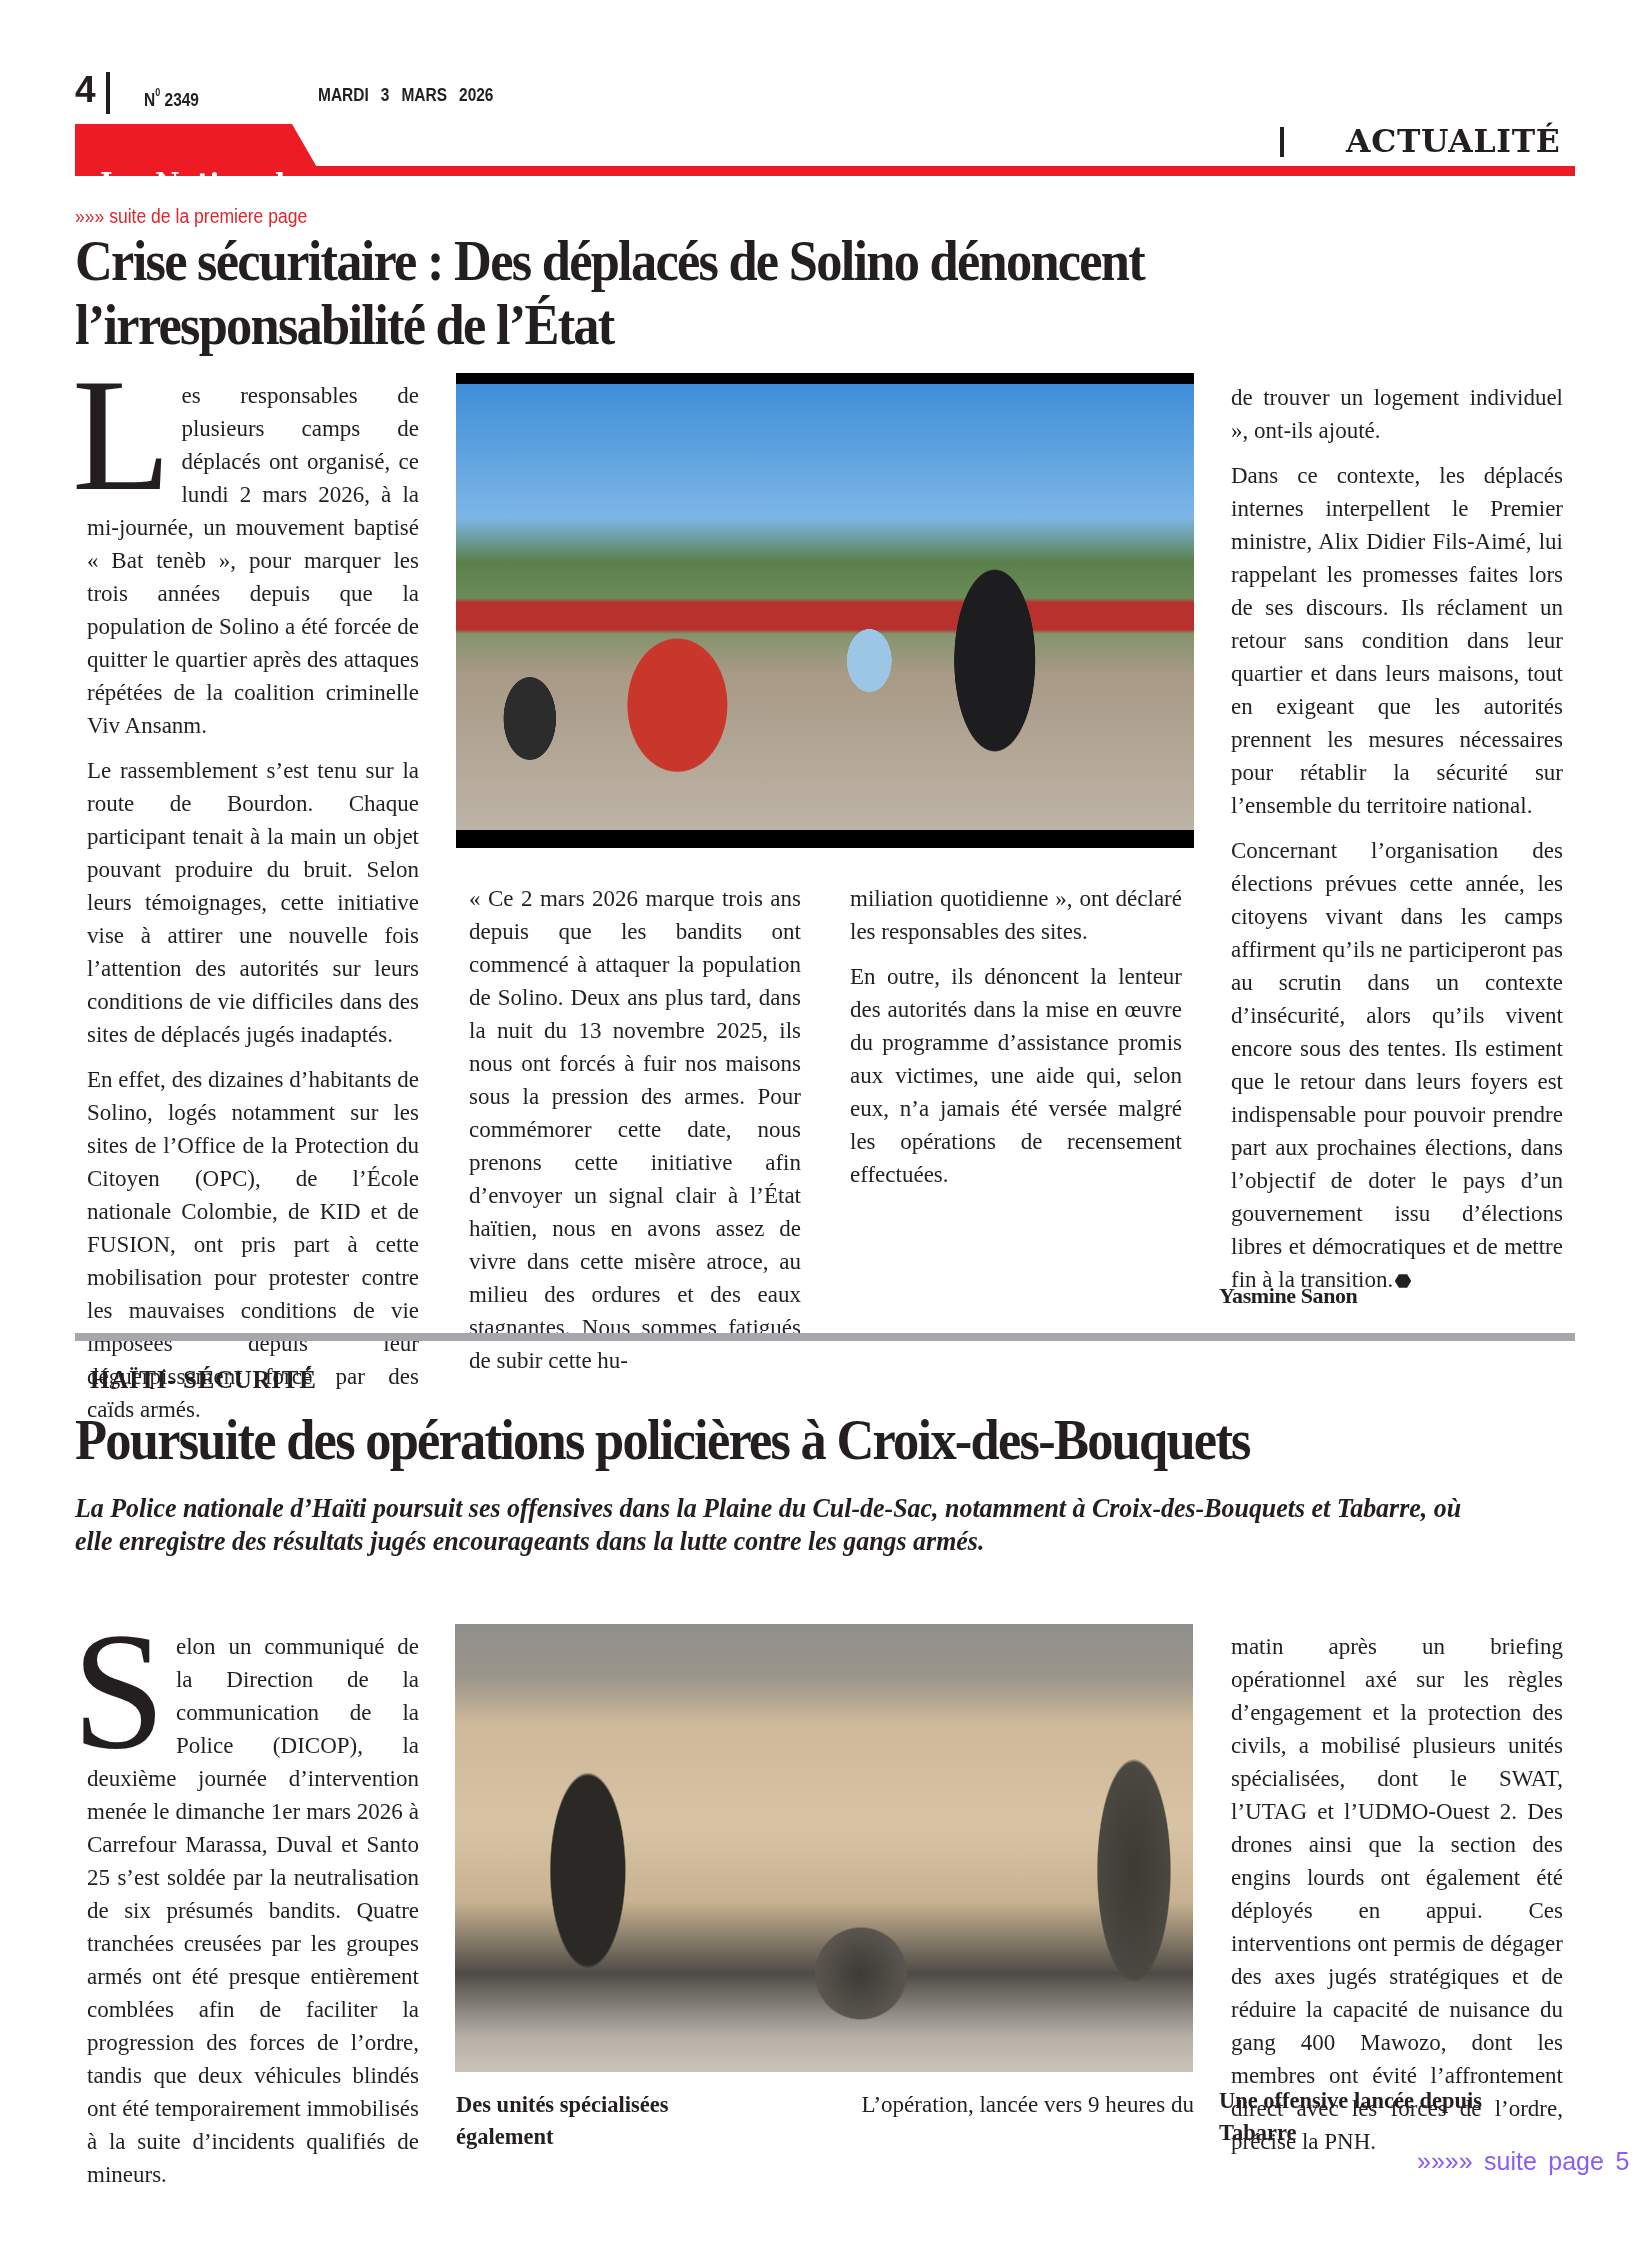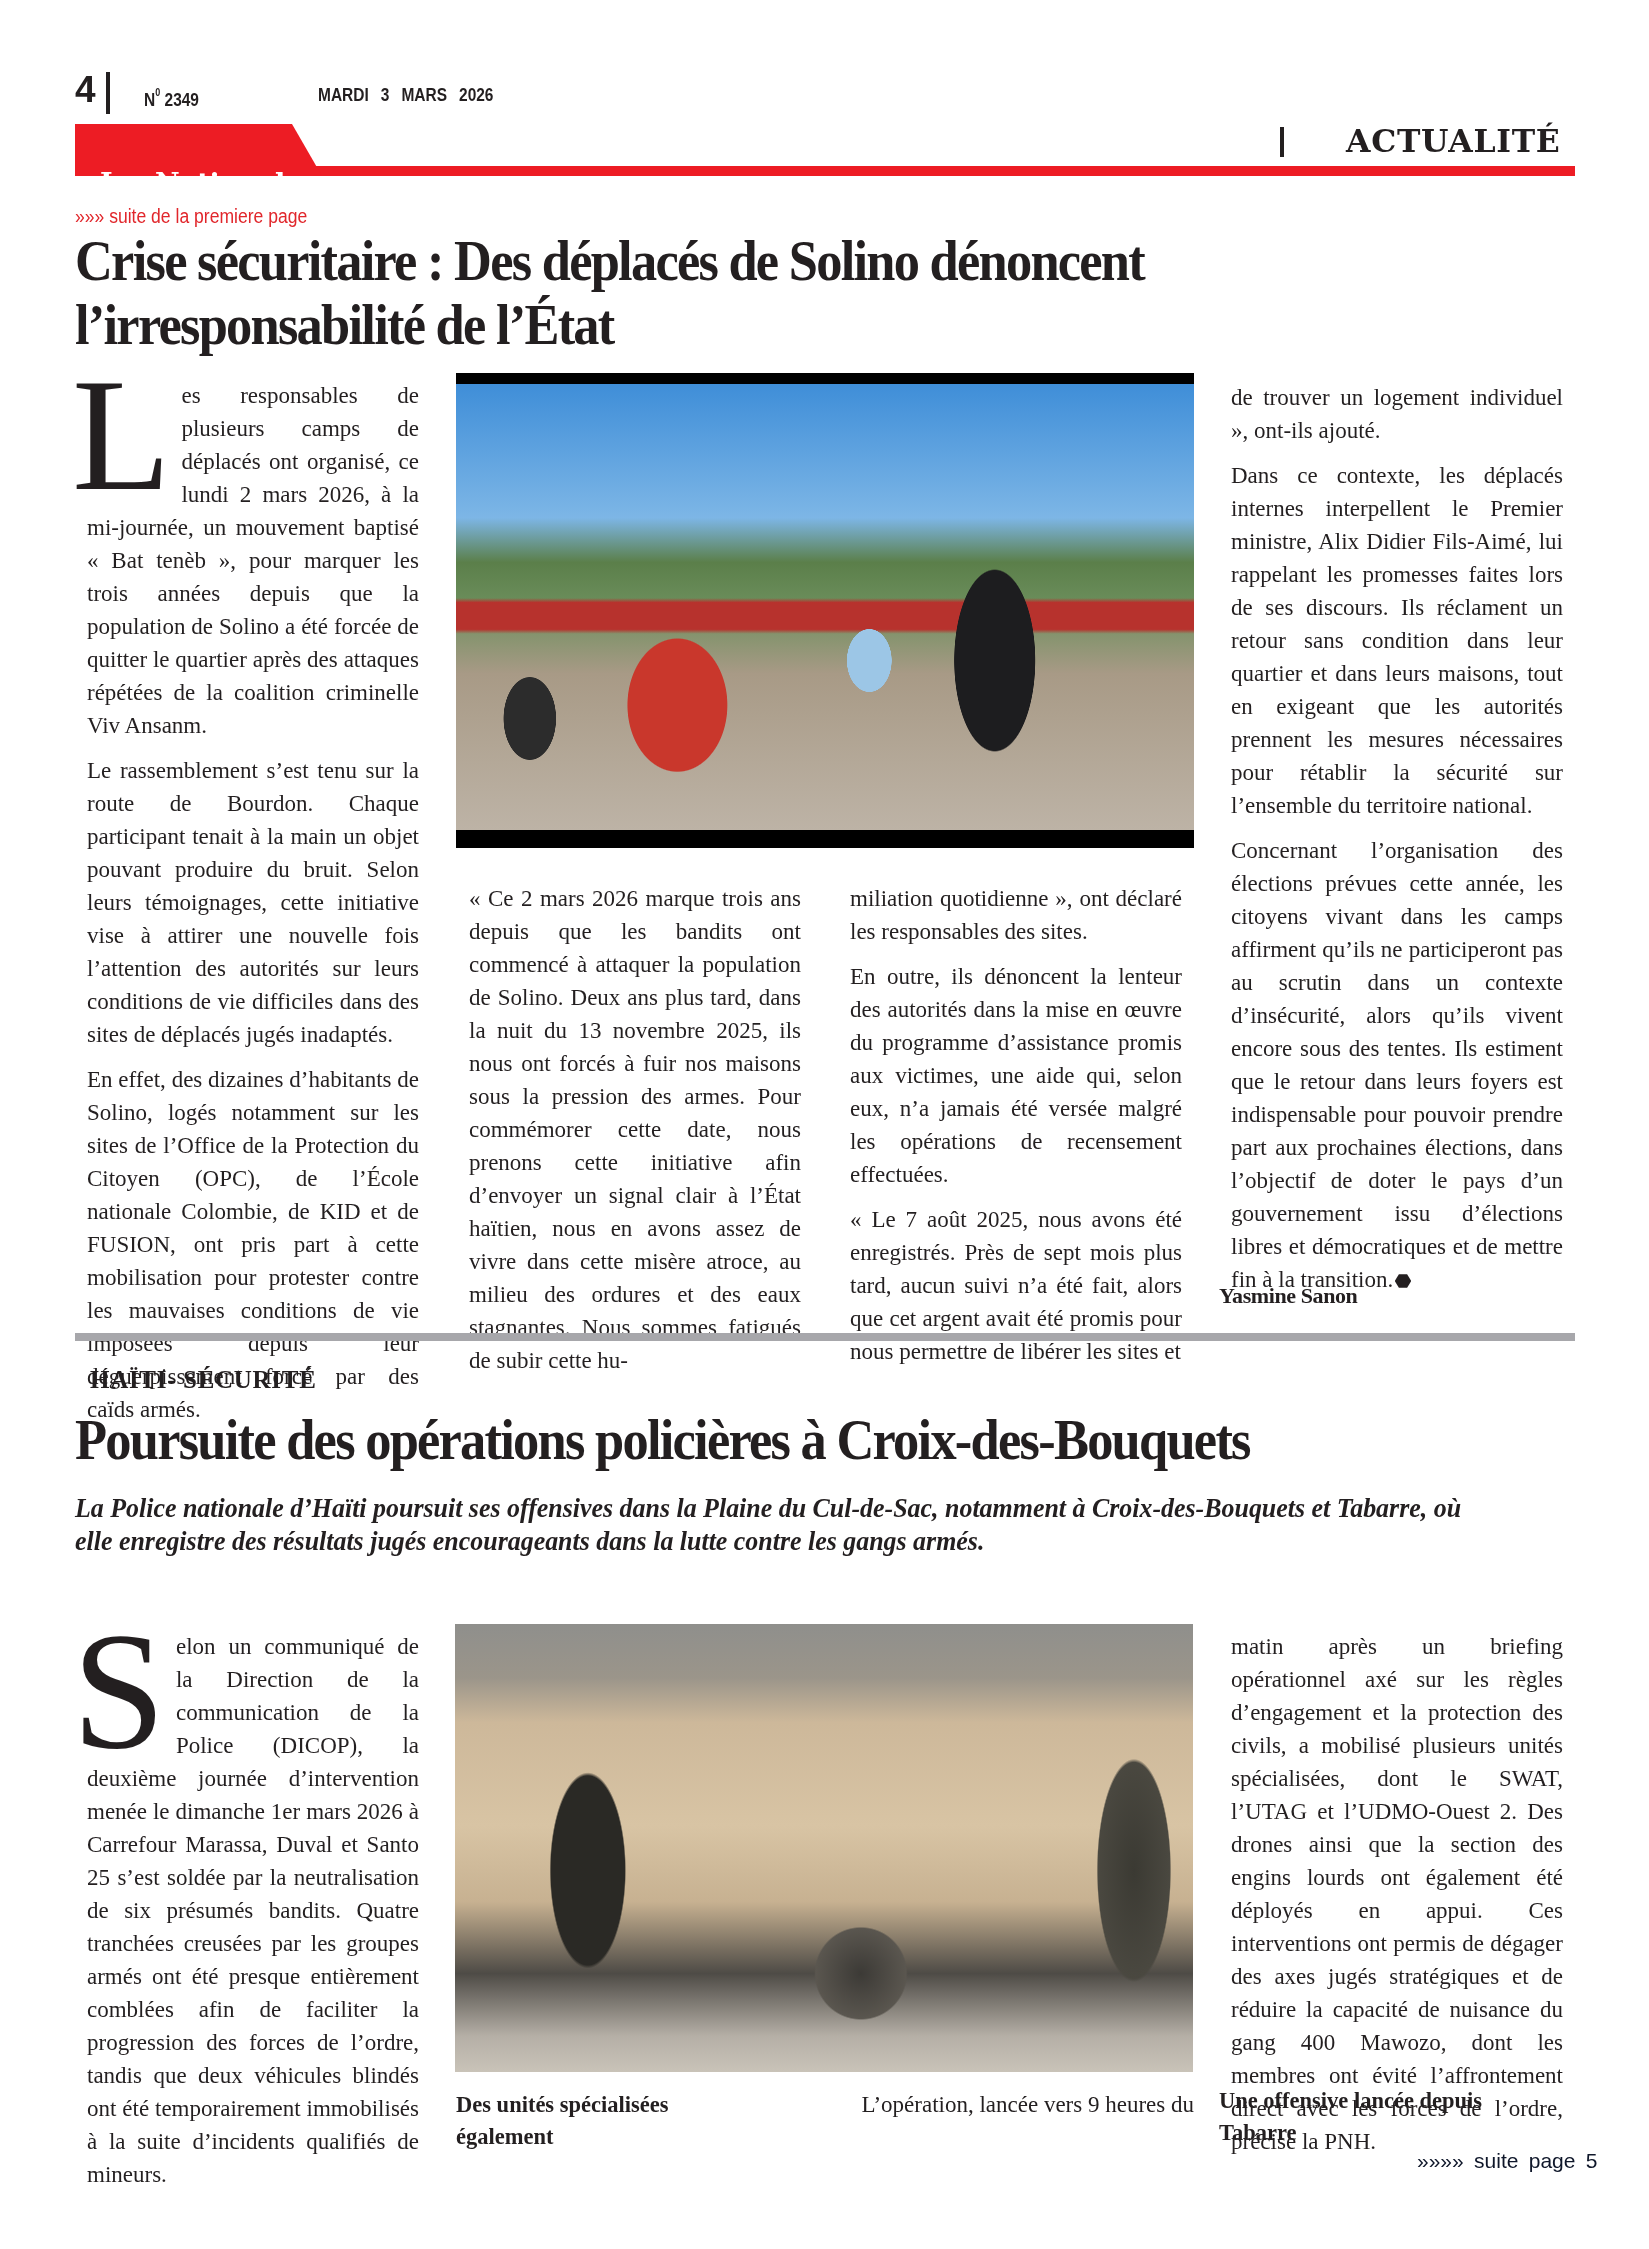--- a/index.html
+++ b/index.html
@@ -53,21 +53,21 @@
   .sep { position: absolute; left: 75px; width: 1500px; height: 7.5px; background: #a7a7ab; }
 
   .byline { font-weight: bold; font-size: 22px; line-height: 27px; letter-spacing: -0.4px; }
 
   
   .kicker2 { left: 90px; top: 1365px; font-family: "Liberation Serif", serif; font-weight: bold; font-size: 25px; line-height: 30px; letter-spacing: 0.7px; }
   .h2 { top: 1408px; transform: scaleX(0.92); transform-origin: left; }
   .standfirst { left: 75px; top: 1492px; width: 1485px; font-family: "Liberation Serif", serif; font-style: italic; font-weight: bold; font-size: 27px; line-height: 33px; transform: scaleX(0.96); transform-origin: left; }
   .caption { font-weight: bold; font-size: 22.5px; line-height: 31.5px; }
   .caption-plain { font-size: 23px; line-height: 31.5px; }
-  .suite { left: 1417px; top: 2149px; color: #0f172a; font-family: "Liberation Sans", sans-serif; font-size: 21px; line-height: 24px; word-spacing: 4.5px; }
+  .suite { left: 1417px; top: 2149px; color: #8b5cf6; font-family: "Liberation Sans", sans-serif; font-size: 25px; line-height: 24px; word-spacing: 4.5px; }
   .endmark { display: inline-block; width: 16.5px; height: 13.5px; background: #231f20; clip-path: polygon(25% 0, 75% 0, 100% 50%, 75% 100%, 25% 100%, 0 50%); vertical-align: -0.7px; margin-left: 1.5px; }
 </style>
 </head>
 <body>
 
 <div class="abs page-num">4</div>
 <div class="abs page-num-bar"></div>
 <div class="abs issue"><span>N</span><sup>0</sup> <span>2349</span></div>
 <div class="abs date">MARDI 3 MARS 2026</div>
 
@@ -95,21 +95,20 @@
   <div class="inner" title="Manifestants de Solino dans un camp de déplacés, tapant sur des casseroles"></div>
 </div>
 
 <div class="col" style="left:457px; top:870px; width:356px;">
   <p> « Ce 2 mars 2026 marque trois ans depuis que les bandits ont commencé à attaquer la population de Solino. Deux ans plus tard, dans la nuit du 13 novembre 2025, ils nous ont forcés à fuir nos maisons sous la pression des armes. Pour commémorer cette date, nous prenons cette initiative afin d’envoyer un signal clair à l’État haïtien, nous en avons assez de vivre dans cette misère atroce, au milieu des ordures et des eaux stagnantes. Nous sommes fatigués de subir cette hu-</p>
 </div>
 
 <div class="col" style="left:838px; top:870px; width:356px;">
   <p>miliation quotidienne », ont déclaré les responsables des sites.</p>
   <p>En outre, ils dénoncent la lenteur des autorités dans la mise en œuvre du programme d’assistance promis aux victimes, une aide qui, selon eux, n’a jamais été versée malgré les opérations de recensement effectuées.</p>
-  <p>« Le 7 août 2025, nous avons été enregistrés. Près de sept mois plus tard, aucun suivi n’a été fait, alors que cet argent avait été promis pour nous permettre de libérer les sites et</p>
 </div>
 
 <div class="col" style="left:1219px; top:369px; width:356px;">
   <p>de trouver un logement individuel », ont-ils ajouté.</p>
   <p>Dans ce contexte, les déplacés internes interpellent le Premier ministre, Alix Didier Fils-Aimé, lui rappelant les promesses faites lors de ses discours. Ils réclament un retour sans condition dans leur quartier et dans leurs maisons, tout en exigeant que les autorités prennent les mesures nécessaires pour rétablir la sécurité sur l’ensemble du territoire national.</p>
   <p><span>Concernant l’organisation des élections prévues cette année, les citoyens vivant dans les camps affirment qu’ils ne participeront pas au scrutin dans un contexte d’insécurité, alors qu’ils vivent encore sous des tentes. Ils estiment que le retour dans leurs foyers est indispensable pour pouvoir prendre part aux prochaines élections, dans l’objectif de doter le pays d’un gouvernement issu d’élections libres et démocratiques et de mettre fin à la transition.</span><span class="endmark"></span></p>
 </div>
 
 <div class="abs byline" style="left:1219px; top:1282px;">Yasmine Sanon</div>
 

